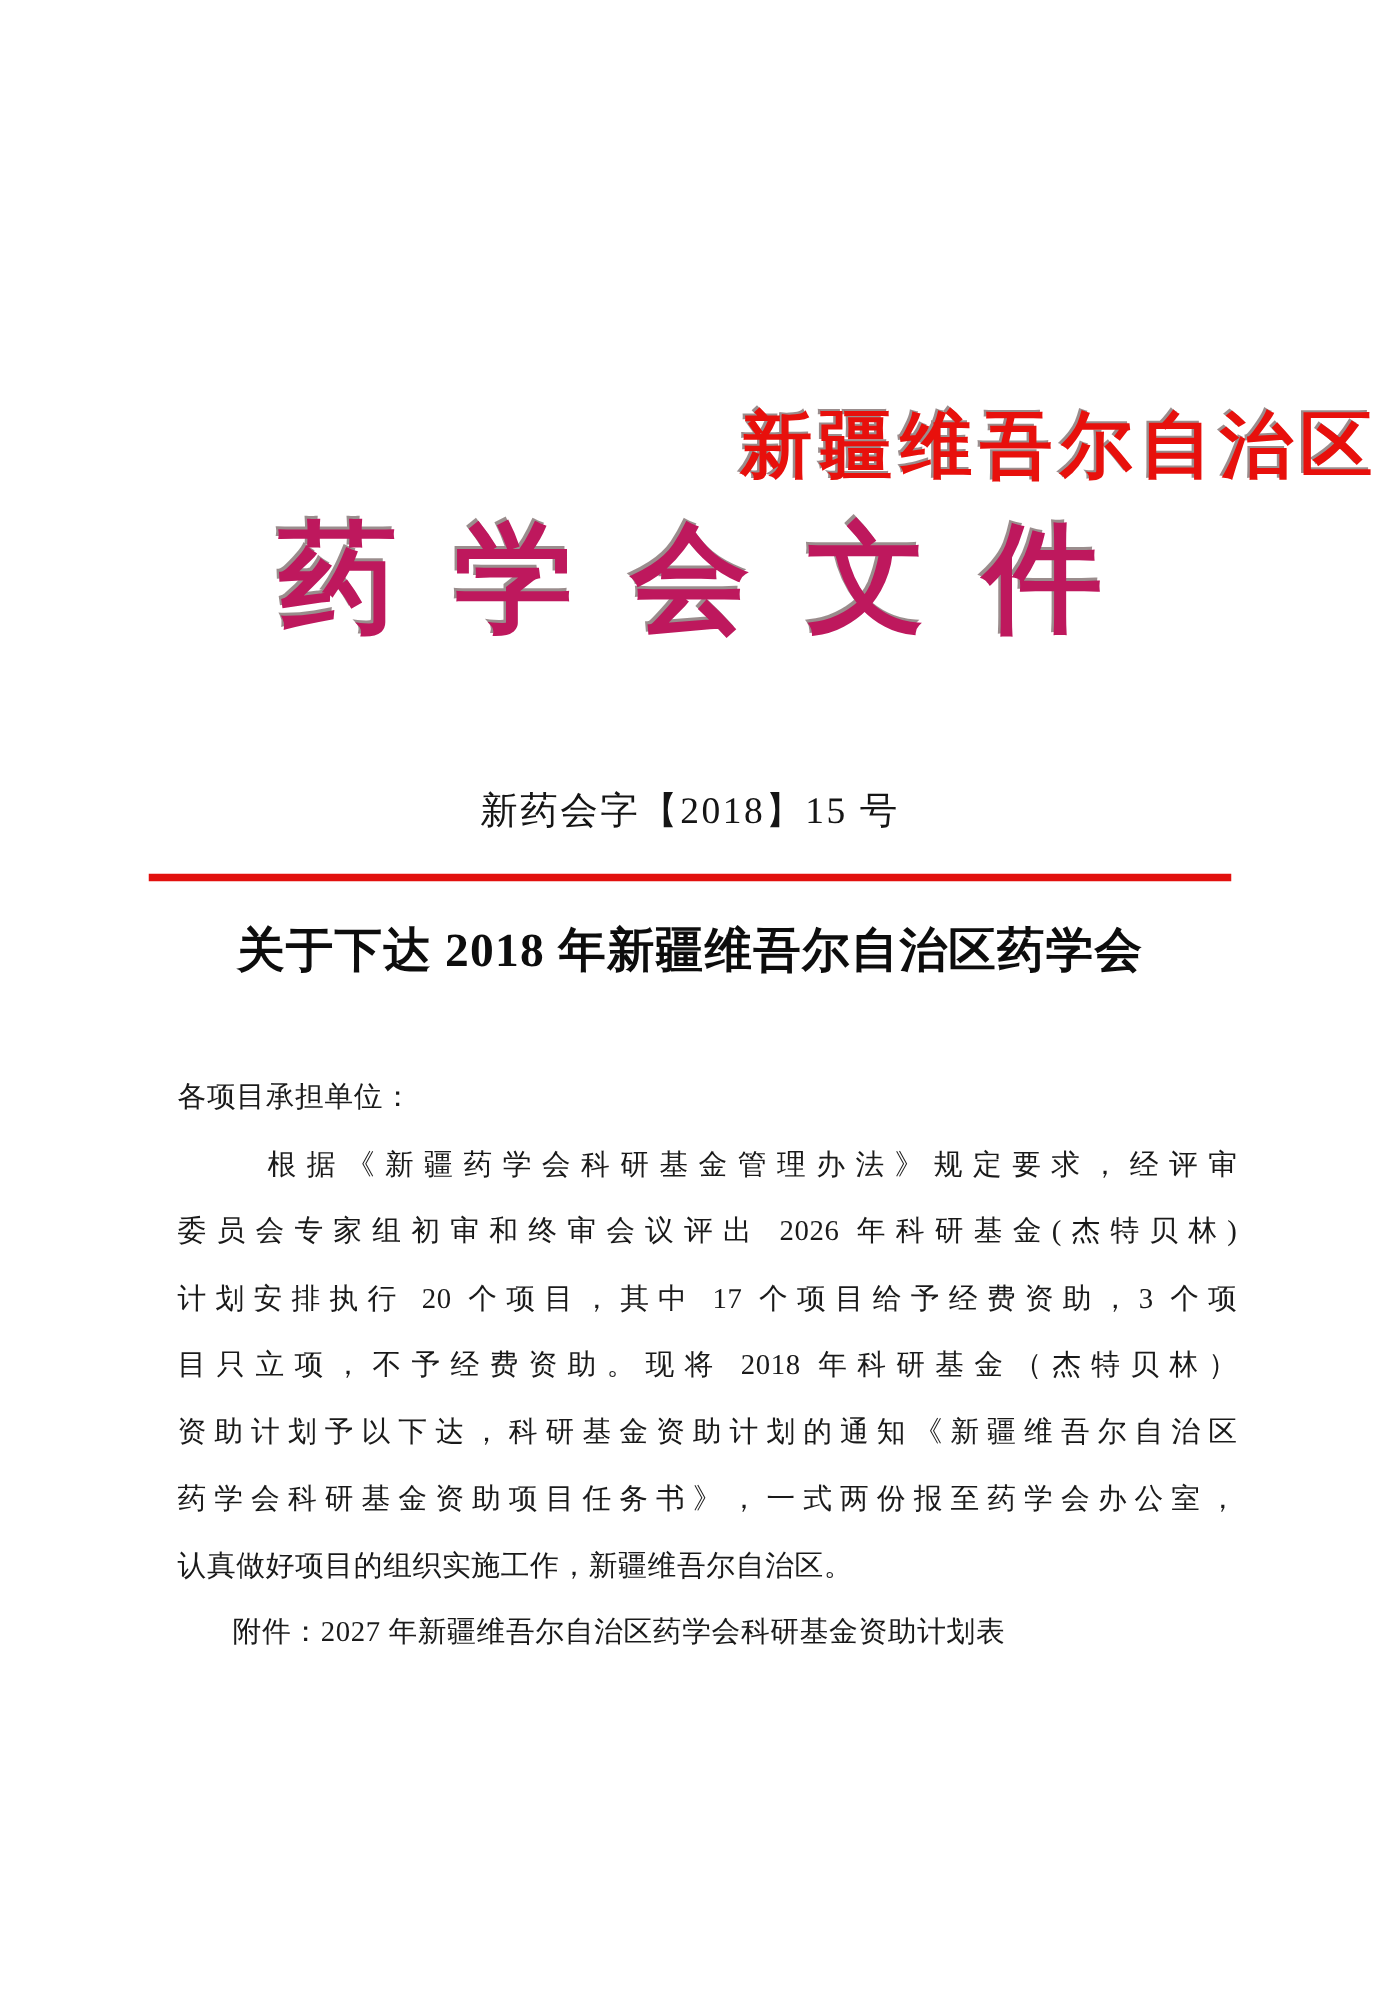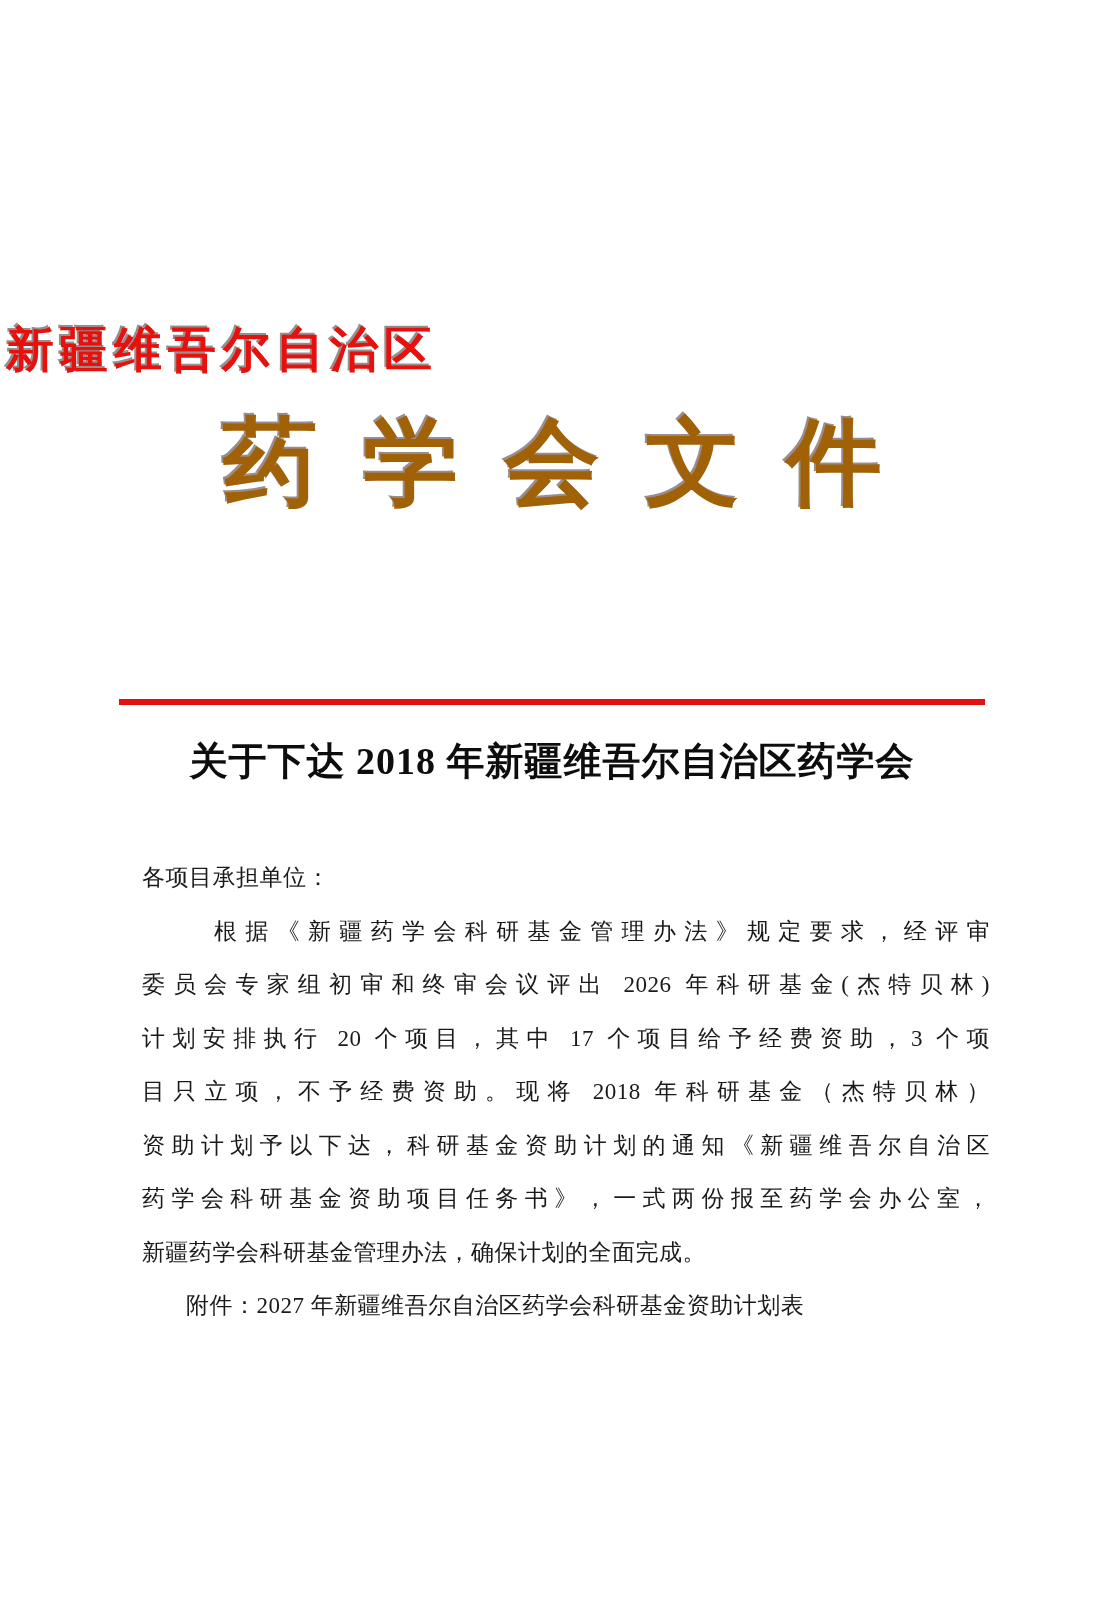--- a/index.html
+++ b/index.html
@@ -20,22 +20,22 @@
   
   .letterhead {
     position: absolute;
     top: 0; left: 0;
     width: 100%;
   }
   .letterhead-org {
     position: absolute;
     top: 318px;
     width: 100%;
-    text-align: left;
-    font-size: 48px;
+    text-align: right;
+    font-size: 58px;
     font-weight: bold;
     letter-spacing: 6px;
     text-indent: 6px;
     white-space: nowrap;
     color: #e8100c;
     text-shadow: -2px -2px 0 rgba(30, 2, 2, 0.45);
   }
   .letterhead-type {
     position: absolute;
     top: 400px;
@@ -114,35 +114,36 @@
   .b-line.indent-para { text-indent: 72px; }
   .b-line.indent-attach { text-indent: 44px; }
 </style>
 </head>
 <body>
 
 <div class="page">
 
   <div class="letterhead">
     <div class="letterhead-org" style="color: rgb(232, 16, 12);">新疆维吾尔自治区</div>
-    <div class="letterhead-type" style="color: #a16207;">药学会文件</div>
+    <div class="letterhead-type" style="color: #be185d;">药学会文件</div>
   </div>
 
+  <div class="doc-number">新药会字【2018】15 号</div>
 
   <div class="red-rule" style="background:#e2100e;"></div>
 
   <div class="doc-title">
     <div class="t-line">关于下达 2018 年新疆维吾尔自治区药学会</div>
   </div>
 
   <div class="body-text">
     <div class="b-line plain">各项目承担单位：</div>
     <div class="b-line fill indent-para">根据《新疆药学会科研基金管理办法》规定要求，经评审</div>
     <div class="b-line fill">委员会专家组初审和终审会议评出 2026 年科研基金(杰特贝林)</div>
     <div class="b-line fill">计划安排执行 20 个项目，其中 17 个项目给予经费资助，3 个项</div>
     <div class="b-line fill">目只立项，不予经费资助。现将 2018 年科研基金（杰特贝林）</div>
     <div class="b-line fill">资助计划予以下达，科研基金资助计划的通知《新疆维吾尔自治区</div>
     <div class="b-line fill">药学会科研基金资助项目任务书》，一式两份报至药学会办公室，</div>
-    <div class="b-line plain">新疆药学会科研基金管理办法，确保计划的全面完成。</div>
+    <div class="b-line plain">认真做好项目的组织实施工作，新疆维吾尔自治区。</div>
     <div class="b-line plain indent-attach">附件：2027 年新疆维吾尔自治区药学会科研基金资助计划表</div>
   </div>
 
 </div>
 
 </body></html>

